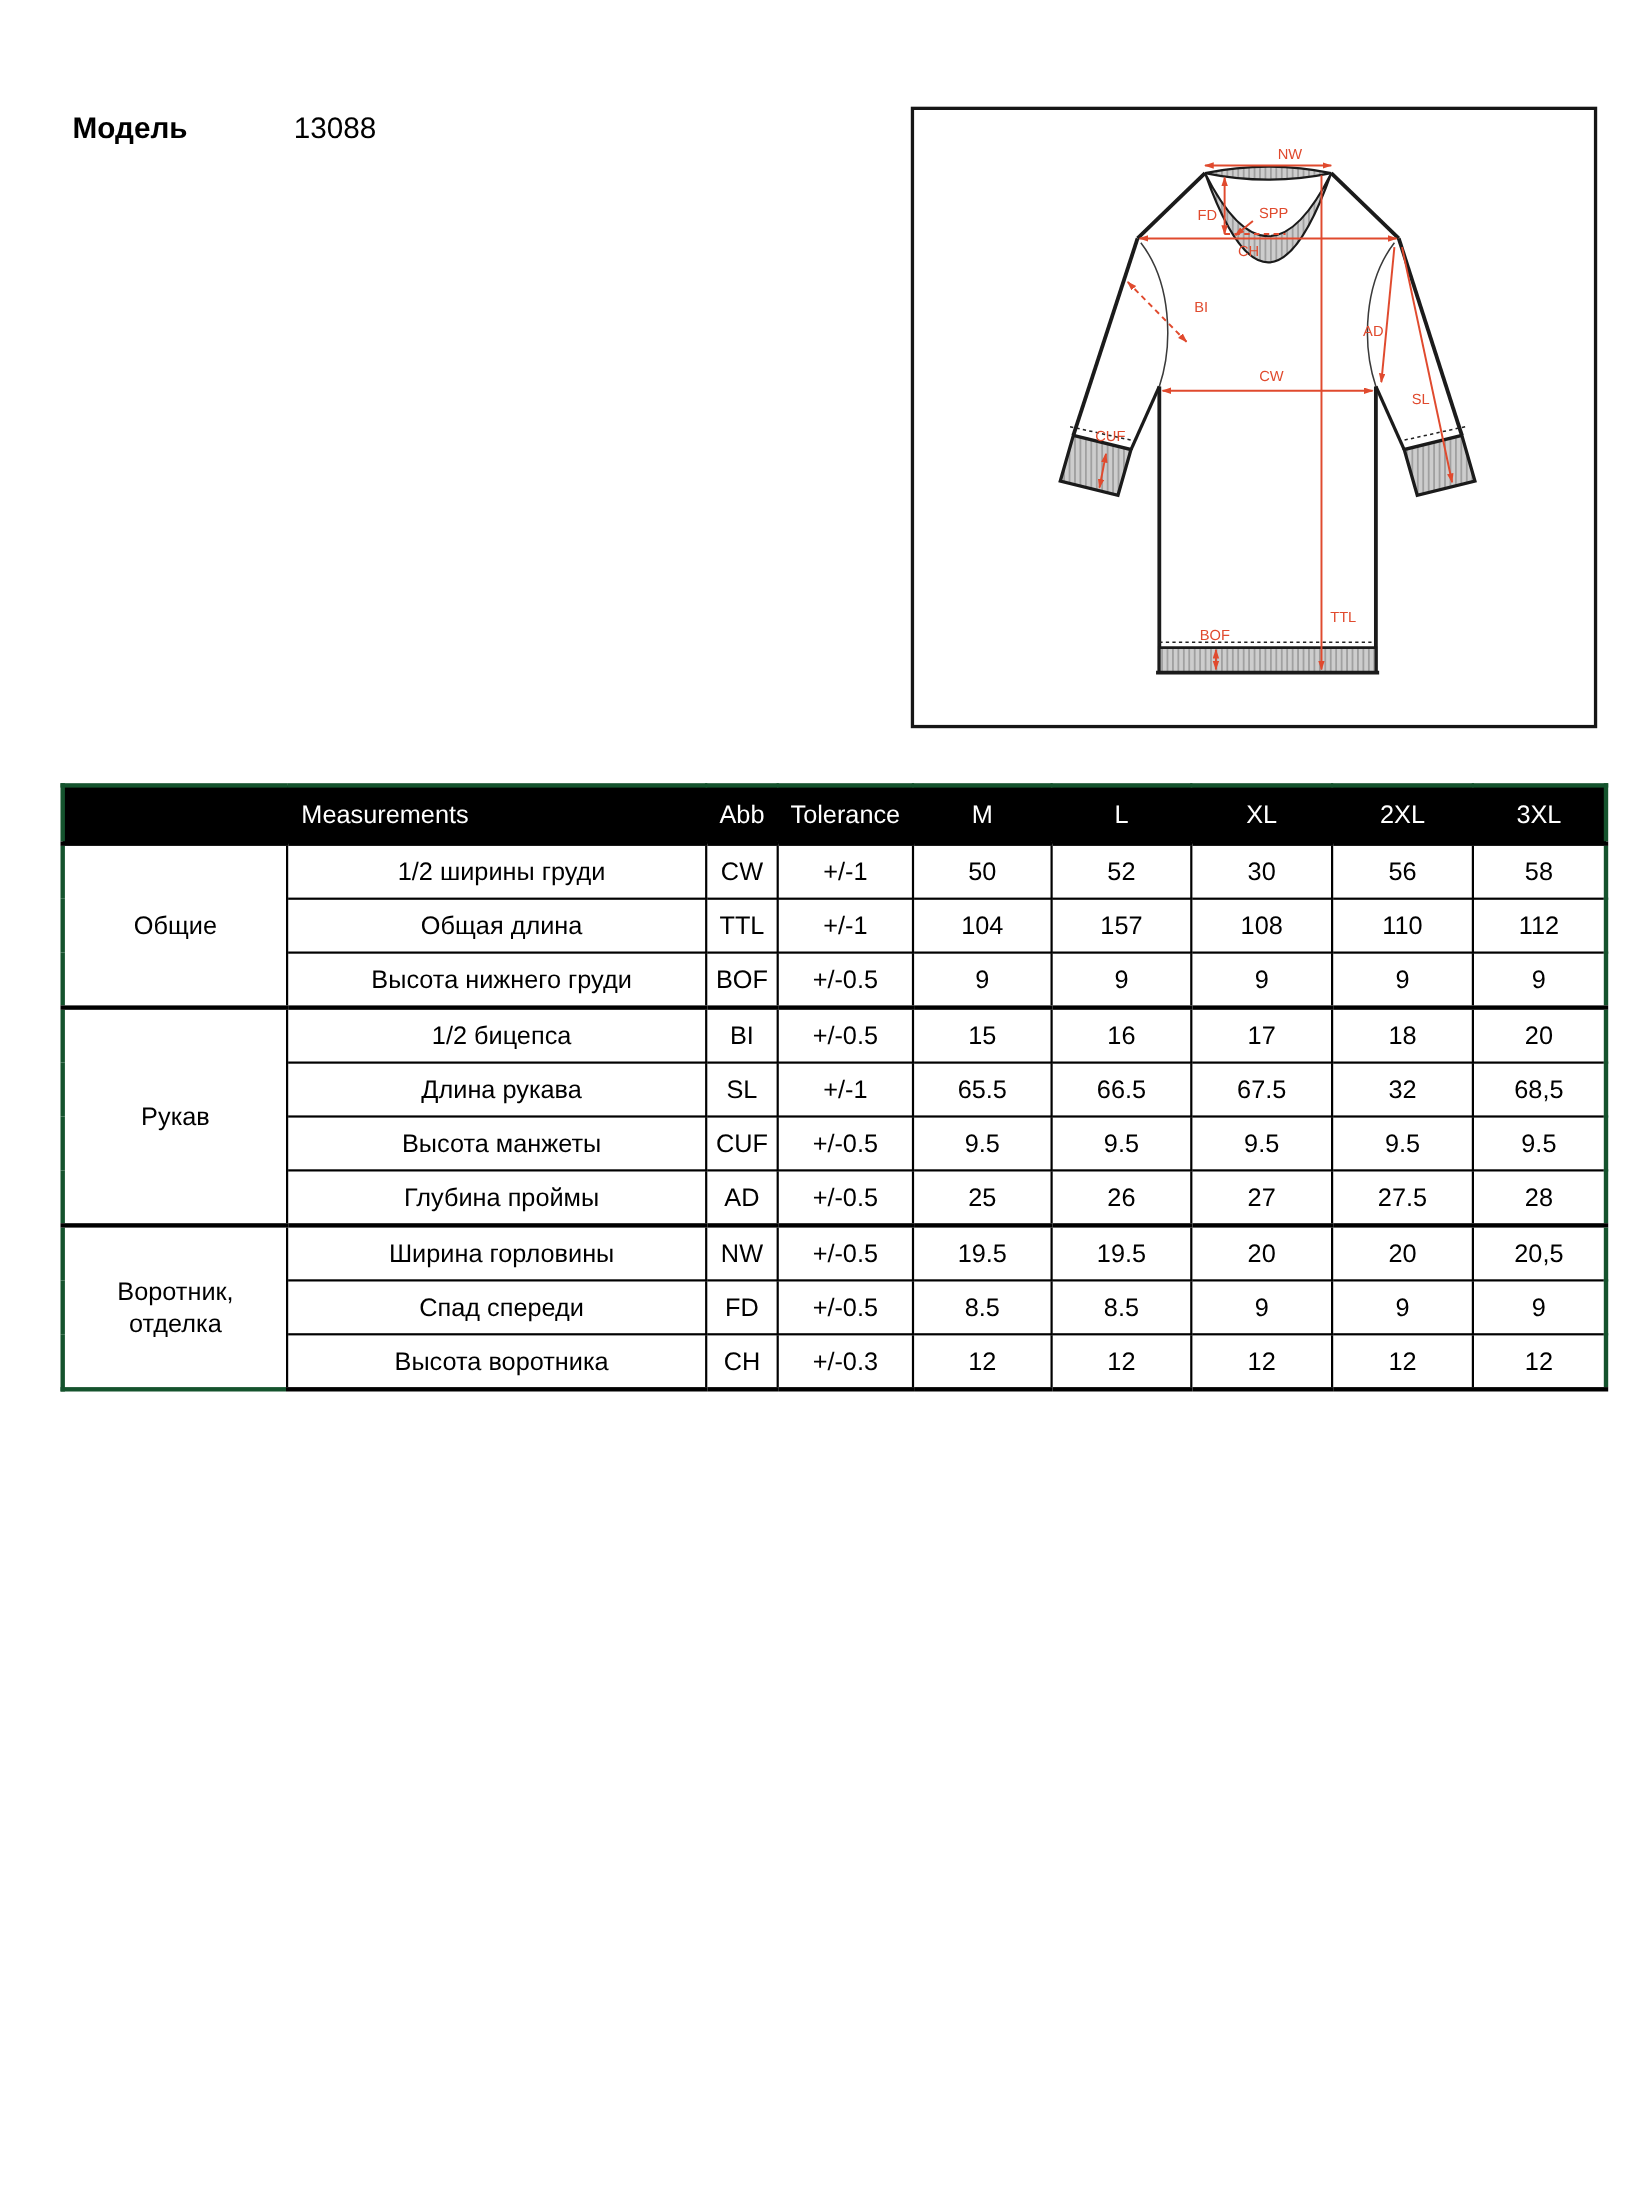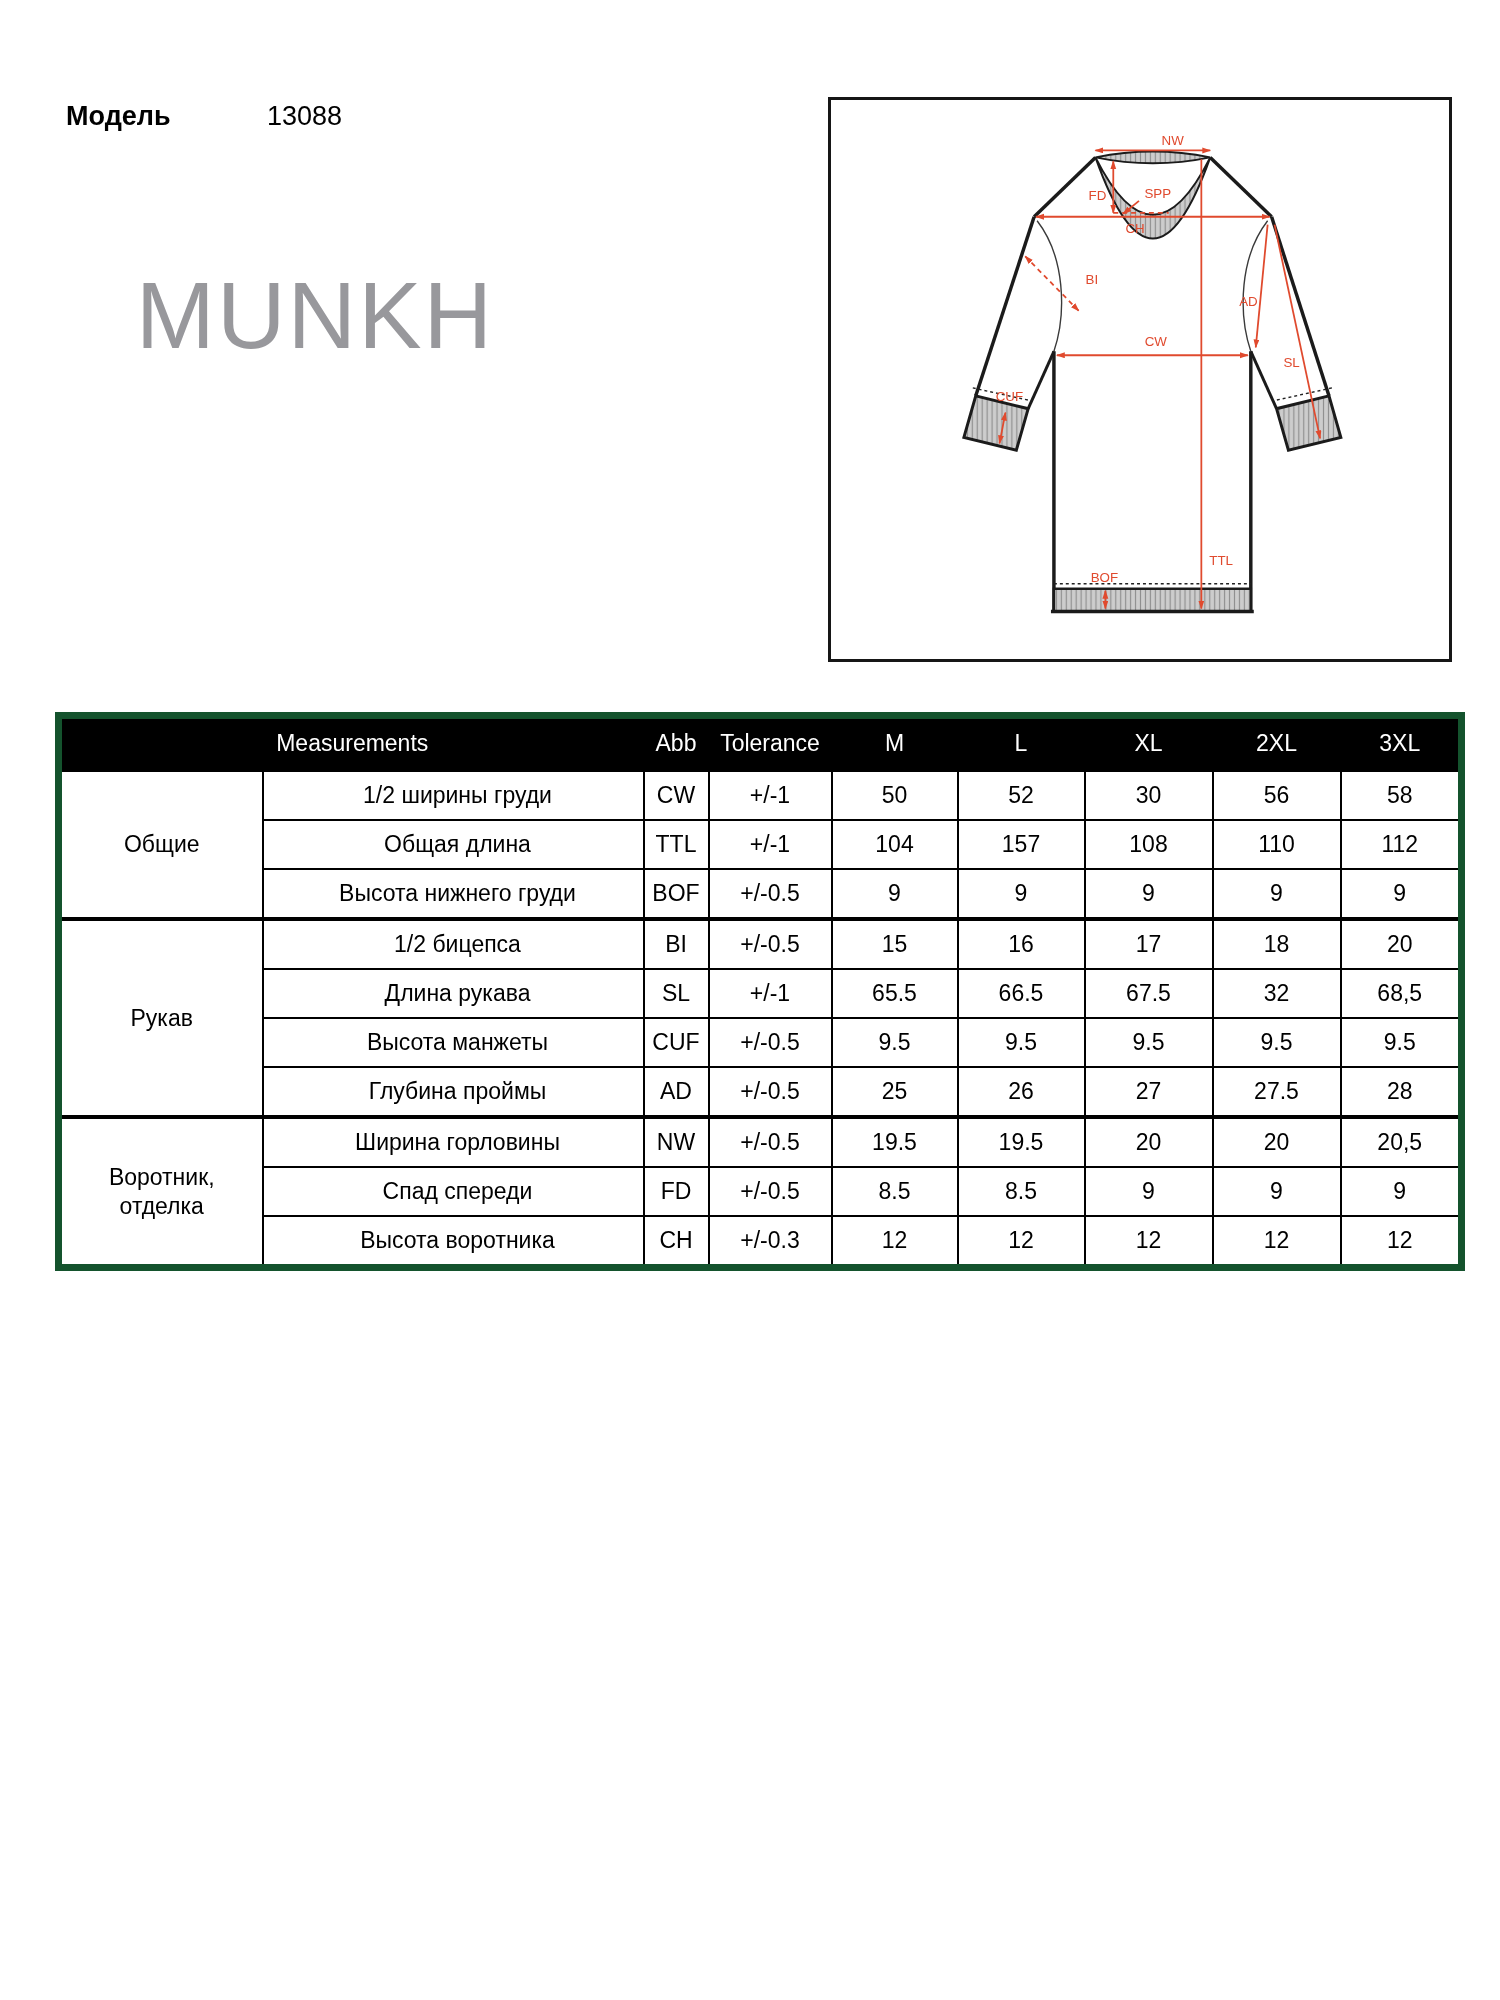--- a/index.html
+++ b/index.html
@@ -22,41 +22,40 @@
   .outline{stroke:#1b1b1b;fill:none;}
   .seam{stroke:#3a3a3a;fill:none;stroke-width:1.4;}
   .stitch{stroke:#222;fill:none;stroke-width:1.4;stroke-dasharray:3 3;}
   .red{stroke:#e04a2e;fill:none;stroke-width:1.8;}
   .red-dash{stroke-dasharray:5 4;}
   .rlab{fill:#e04a2e;font-size:13.5px;font-weight:400;stroke:none;}
 
   
   table.spec{position:absolute;left:55px;top:712px;width:1403px;
              border-collapse:collapse;table-layout:fixed;font-size:23px;
-             border:7px solid #14532d;}
+             border:4px solid #14532d;}
   table.spec th, table.spec td{border:2px solid #000;padding:0;vertical-align:middle;}
   table.spec thead th{background:#000;color:#fff;font-weight:400;height:49px;text-align:center;}
   th.th-meas{text-align:left;padding-left:14px;}
   table.spec tbody td{height:47px;text-align:center;}
   td.name-cell{text-align:center;padding-left:9px !important;margin-left:28px;}
   td.group-cell{text-align:center;}
   .group-label-text{display:inline-block;max-width:140px;line-height:1.25;}
   tr.group-start td{border-top:4px solid #000;}
   table.spec tbody tr:last-child td{border-bottom:4px solid #000;}
 </style>
 </head>
 <body>
 
 <div class="page">
 
   <div class="model-label">Модель</div>
   <div class="model-number">13088</div>
 
   <div class="logo">
-    <div class="logo-brand">MUNKH</div>
   </div>
 
   <div class="draw-box">
     <svg viewBox="0 0 624 565">
       <defs>
         <pattern id="rib" width="5" height="8" patternUnits="userSpaceOnUse">
           <rect width="5" height="8" fill="#cdcdcd"></rect>
           <line x1="2.5" y1="0" x2="2.5" y2="8" stroke="#8f8f8f" stroke-width="1.2"></line>
         </pattern>
         <marker id="mA" markerUnits="userSpaceOnUse" markerWidth="9" markerHeight="7" refX="8" refY="3" orient="auto-start-reverse">

